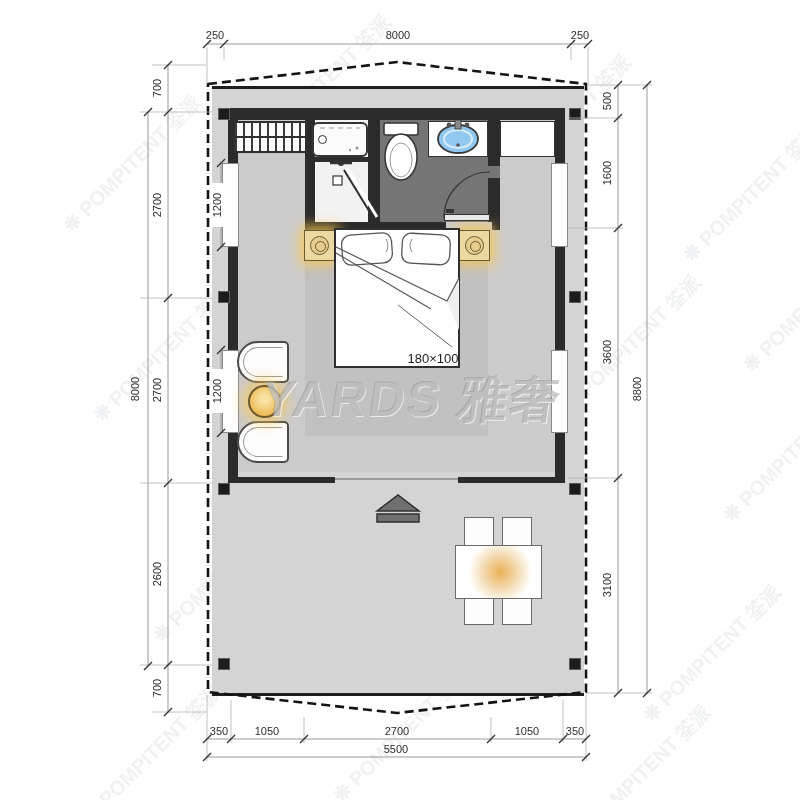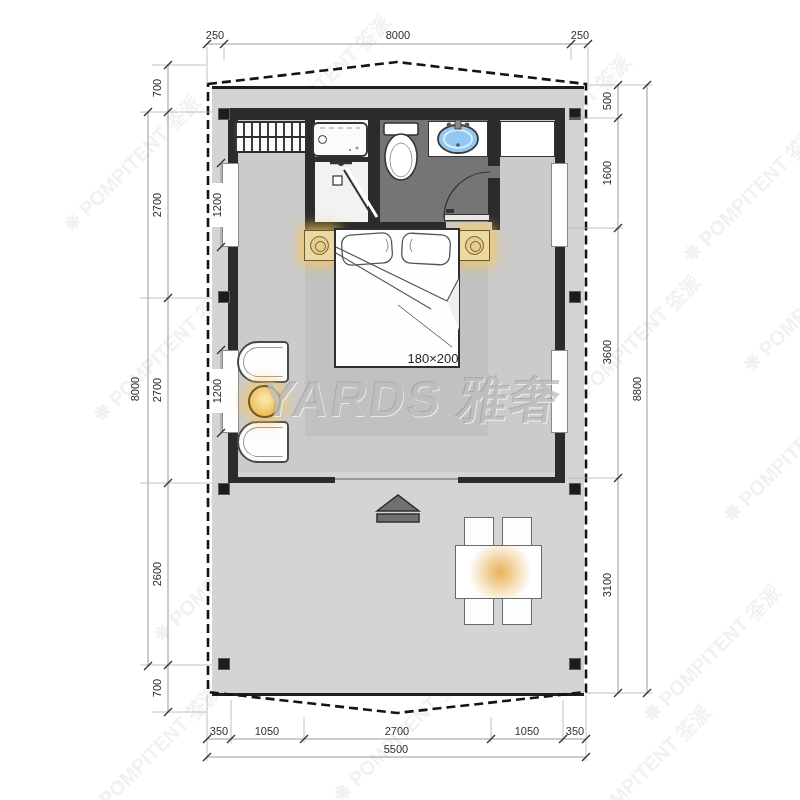--- a/index.html
+++ b/index.html
@@ -245,17 +245,17 @@
   <div class="dim v" style="left:585px;top:578px;">3100</div>
   <div class="dim v" style="left:615px;top:382px;">8800</div>
 
   <div class="dim" style="left:197px;top:724px;">350</div>
   <div class="dim" style="left:245px;top:724px;">1050</div>
   <div class="dim" style="left:375px;top:724px;">2700</div>
   <div class="dim" style="left:505px;top:724px;">1050</div>
   <div class="dim" style="left:553px;top:724px;">350</div>
   <div class="dim" style="left:374px;top:742px;">5500</div>
 
-  <div class="bed-label">180×200</div>
+  <div class="bed-label">180×100</div>
 
   <div class="wm-center">YARDS 雅奢</div>
 
 </div>
 
 </body></html>

